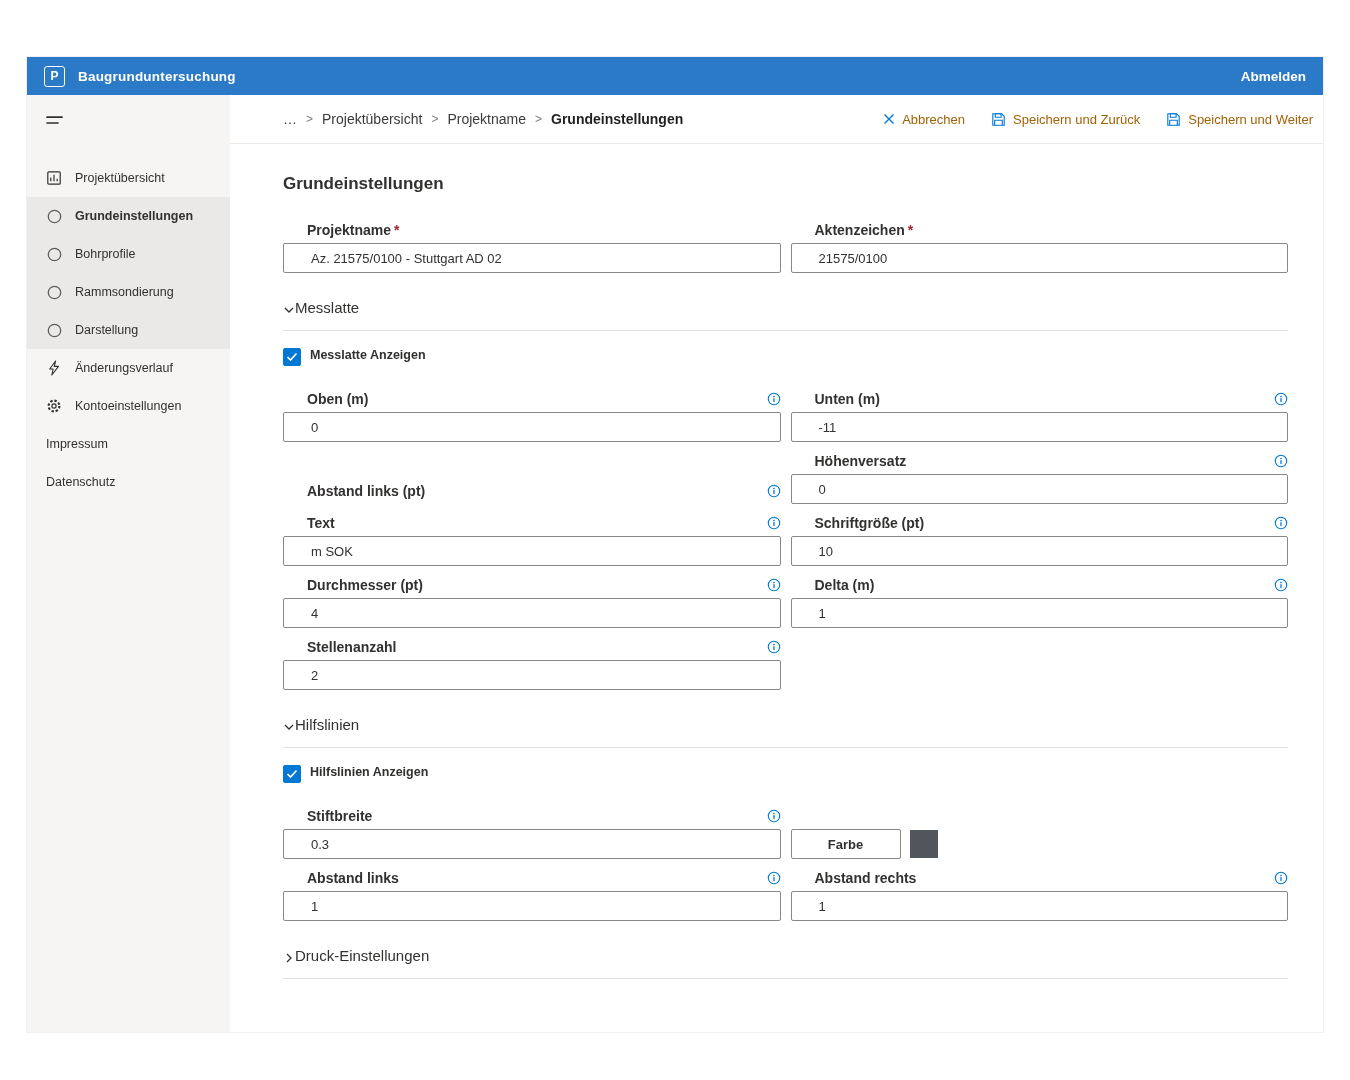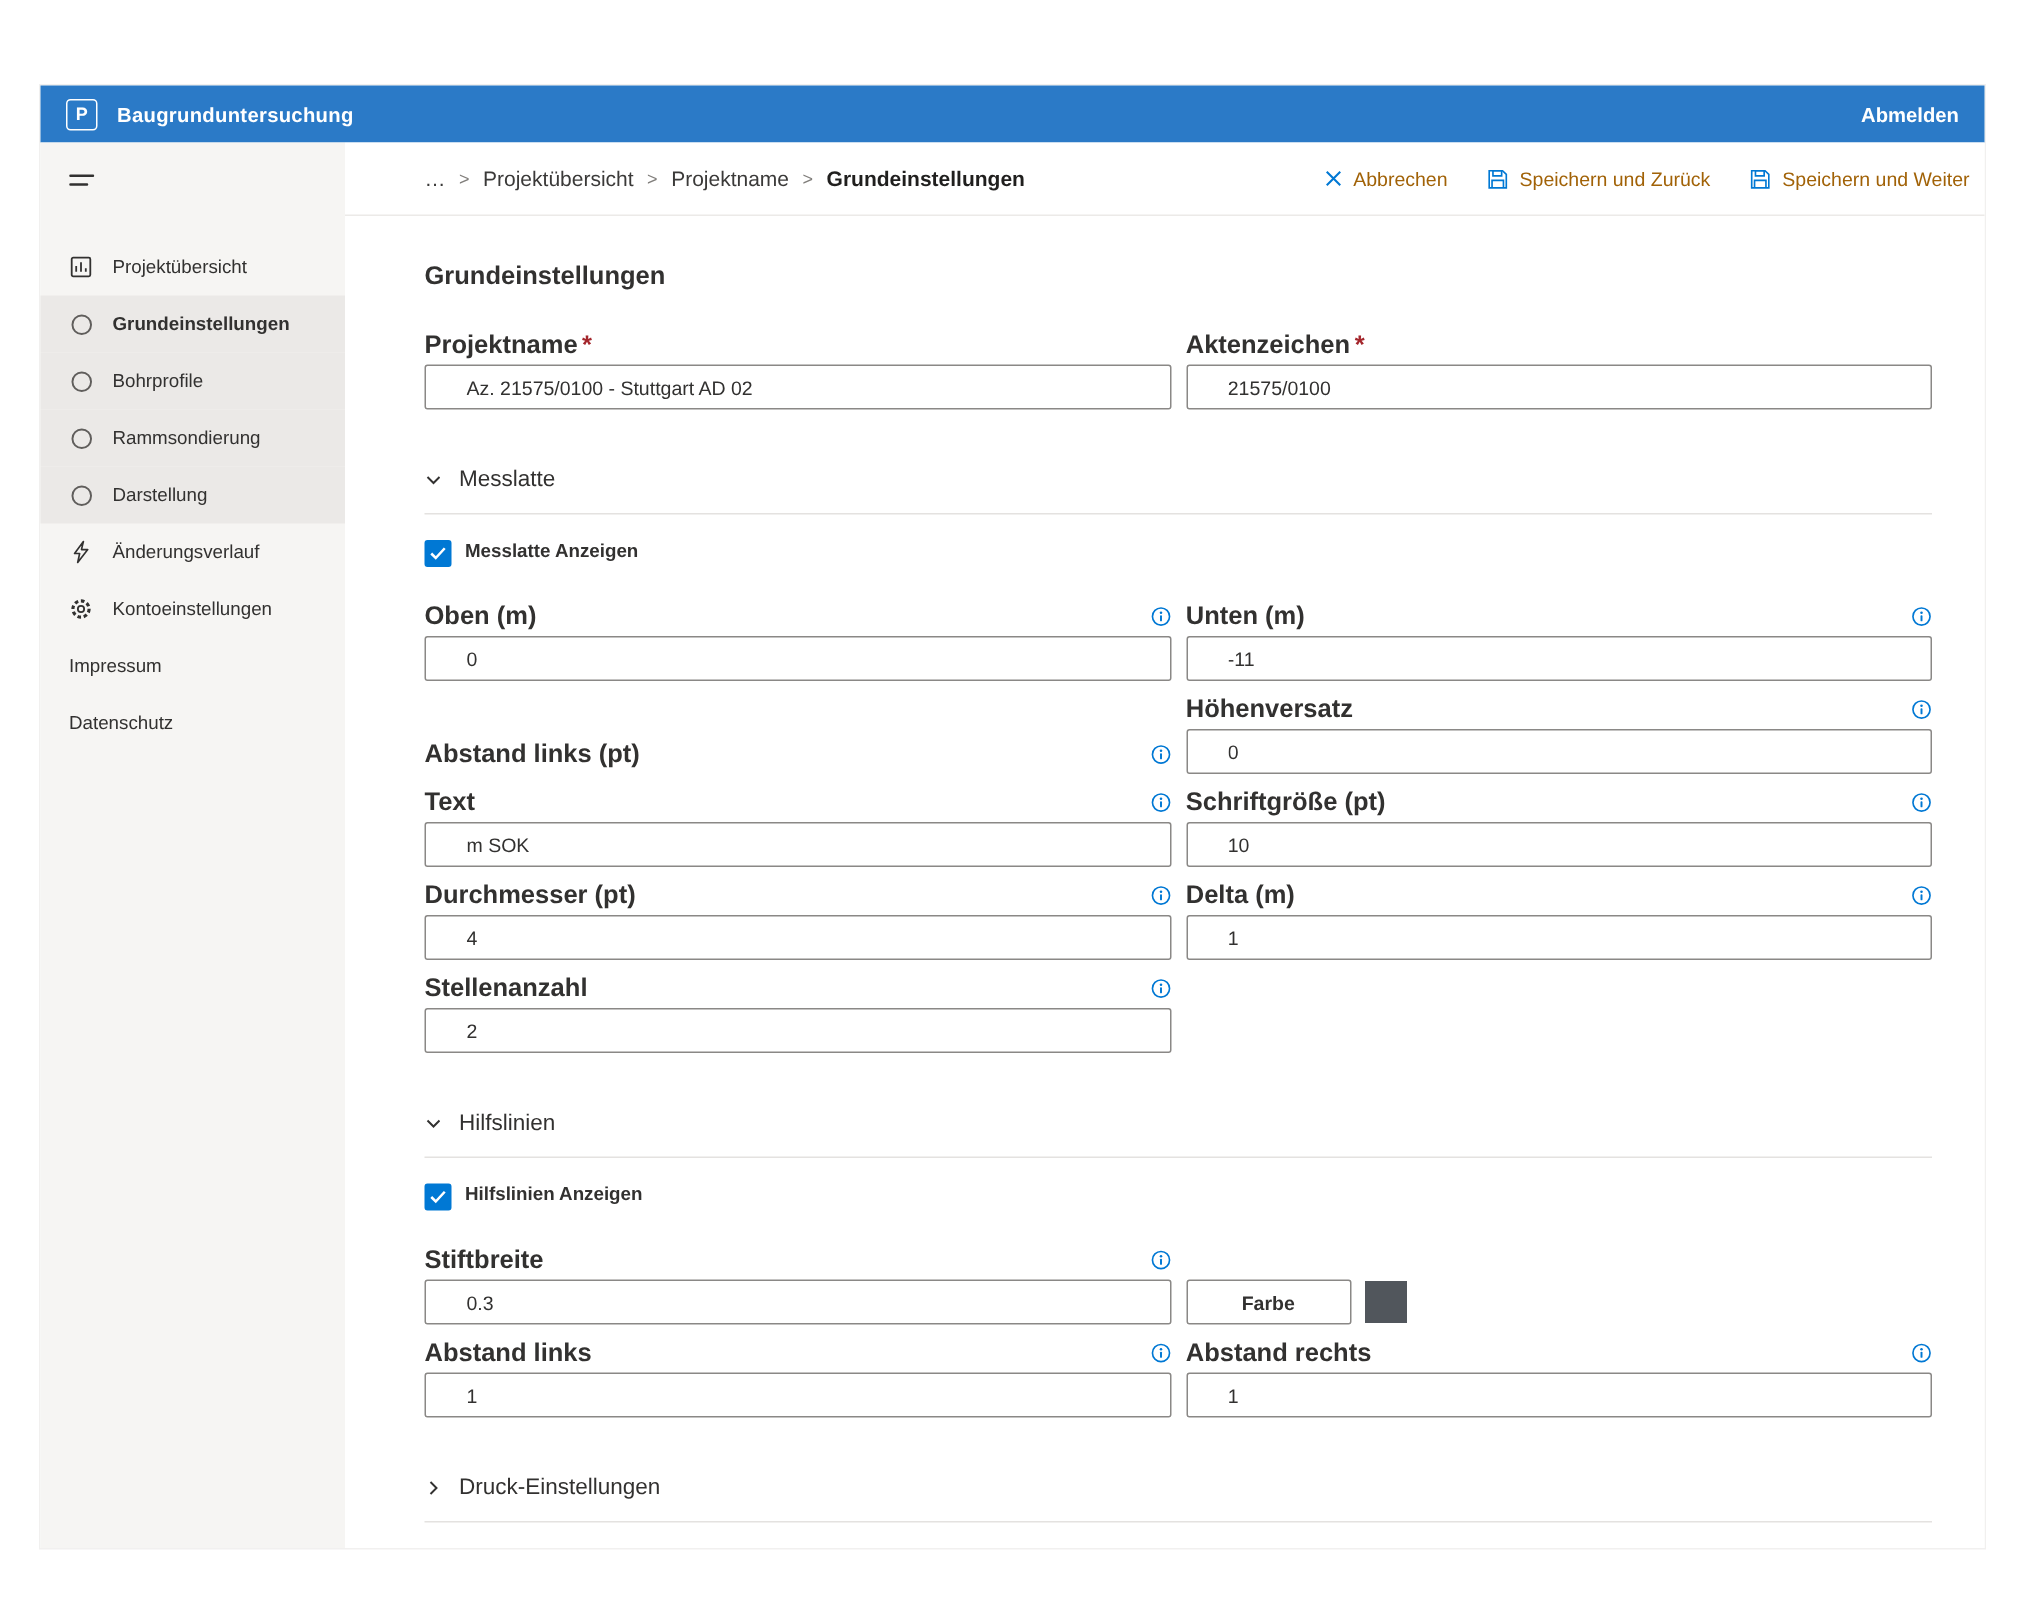--- a/index.html
+++ b/index.html
@@ -40,27 +40,27 @@
   .cmd { display:flex; align-items:center; gap:7px; font-size:13px; margin-left:26px;
     cursor:pointer; color:#a16207; white-space:nowrap; }
 
   .content { padding:30px 35px 0 53px; }
   .page-title { font-size:17px; font-weight:bold; margin-bottom:27px; }
 
   .form-row { display:flex; gap:10px; margin-bottom:10px; align-items:flex-end; }
   .field { flex:1; min-width:0; }
   .label-row { display:flex; align-items:center; justify-content:space-between;
     margin-bottom:5px; height:17px; }
-  .flabel { font-size:17px; font-weight:bold; }
+  .flabel { font-size:14px; font-weight:bold;margin-left:24px; }
   .req { color:#a4262c; margin-left:3px; font-weight:bold; }
   .info { display:flex; cursor:pointer; }
   .tinput { width:100%; height:30px; border:1px solid #8a8886; border-radius:2px;
     padding:0 27px; font-size:13px; font-family:inherit; color:#323130; background:#fff; }
 
-  .section { display:flex; align-items:center; gap:11px; margin-top:38px;
+  .section { display:flex; align-items:flex-end; margin-top:26px;
     font-size:15px; cursor:pointer; }
   .section-divider { border:none; border-top:1px solid #e4e2e0; margin-top:14px; }
   .check-row { display:flex; align-items:flex-start; gap:9px; margin-top:17px; cursor:pointer; }
   .checkbox { width:18px; height:18px; background:#0078d4; border:1px solid #0078d4;
     border-radius:2px; display:flex; align-items:center; justify-content:center; }
   .check-label { font-size:12.5px; font-weight:bold; }
   .fields { margin-top:24px; }
 
   .color-row { display:flex; align-items:center; gap:9px; height:30px; }
   .farbe-btn { width:110px; height:30px; border:1px solid #8a8886; border-radius:2px;

